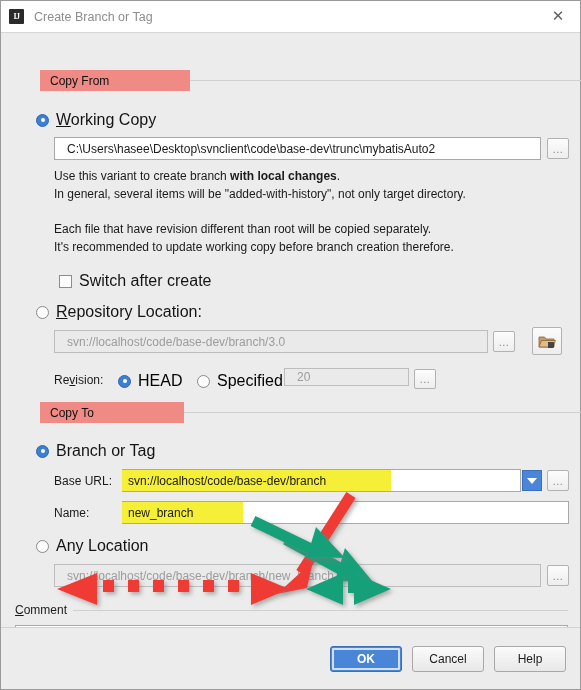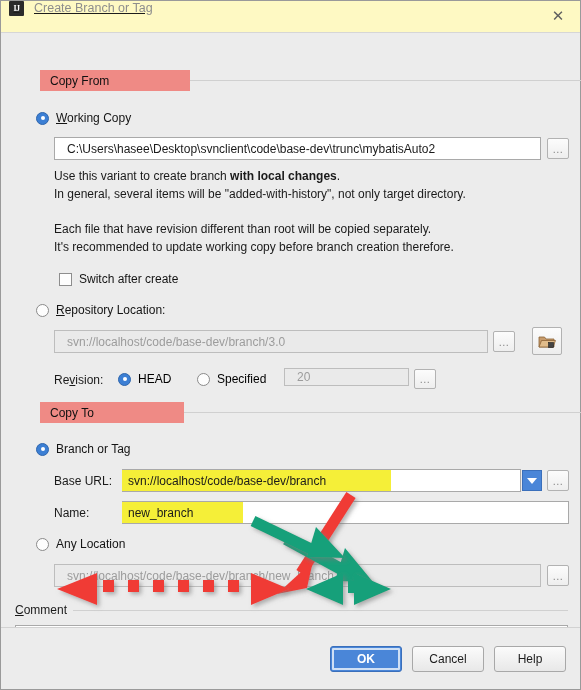--- a/index.html
+++ b/index.html
@@ -21,27 +21,26 @@
     box-sizing: border-box;
     border: 1px solid #9a9a9a;
     background: #ececec;
     display: flex;
     flex-direction: column;
   }
   
   .titlebar {
     height: 31px;
     min-height: 31px;
-    background: #fef9c3;
-    display: flex;
-    align-items: flex-start;
+    background: #ffffff;
+    display: flex;
+    align-items: center;
     padding: 0 0 0 8px;
     border-bottom: 1px solid #d6d6d6;
     position: relative;
-    text-decoration: underline;
   }
   .ij-logo {
     width: 15px; height: 15px;
     background: #2b2b2b;
     color: #ffffff;
     font-size: 8px;
     font-weight: bold;
     font-family: "Liberation Serif", serif;
     display: flex;
     align-items: center;
@@ -130,21 +129,21 @@
     display: inline-block;
     flex: 0 0 auto;
   }
   .row {
     position: absolute;
     display: flex;
     align-items: center;
   }
   .radio-label {
     margin-left: 7px;
-    font-size: 12px;
+    font-size: 16px;
     color: #141414;
   }
   .radio-label.disabled { color: #000000; }
   .u { text-decoration: underline; }
   .txt {
     position: absolute;
     font-size: 12px;
     color: #1a1a1a;
     white-space: nowrap;
   }

